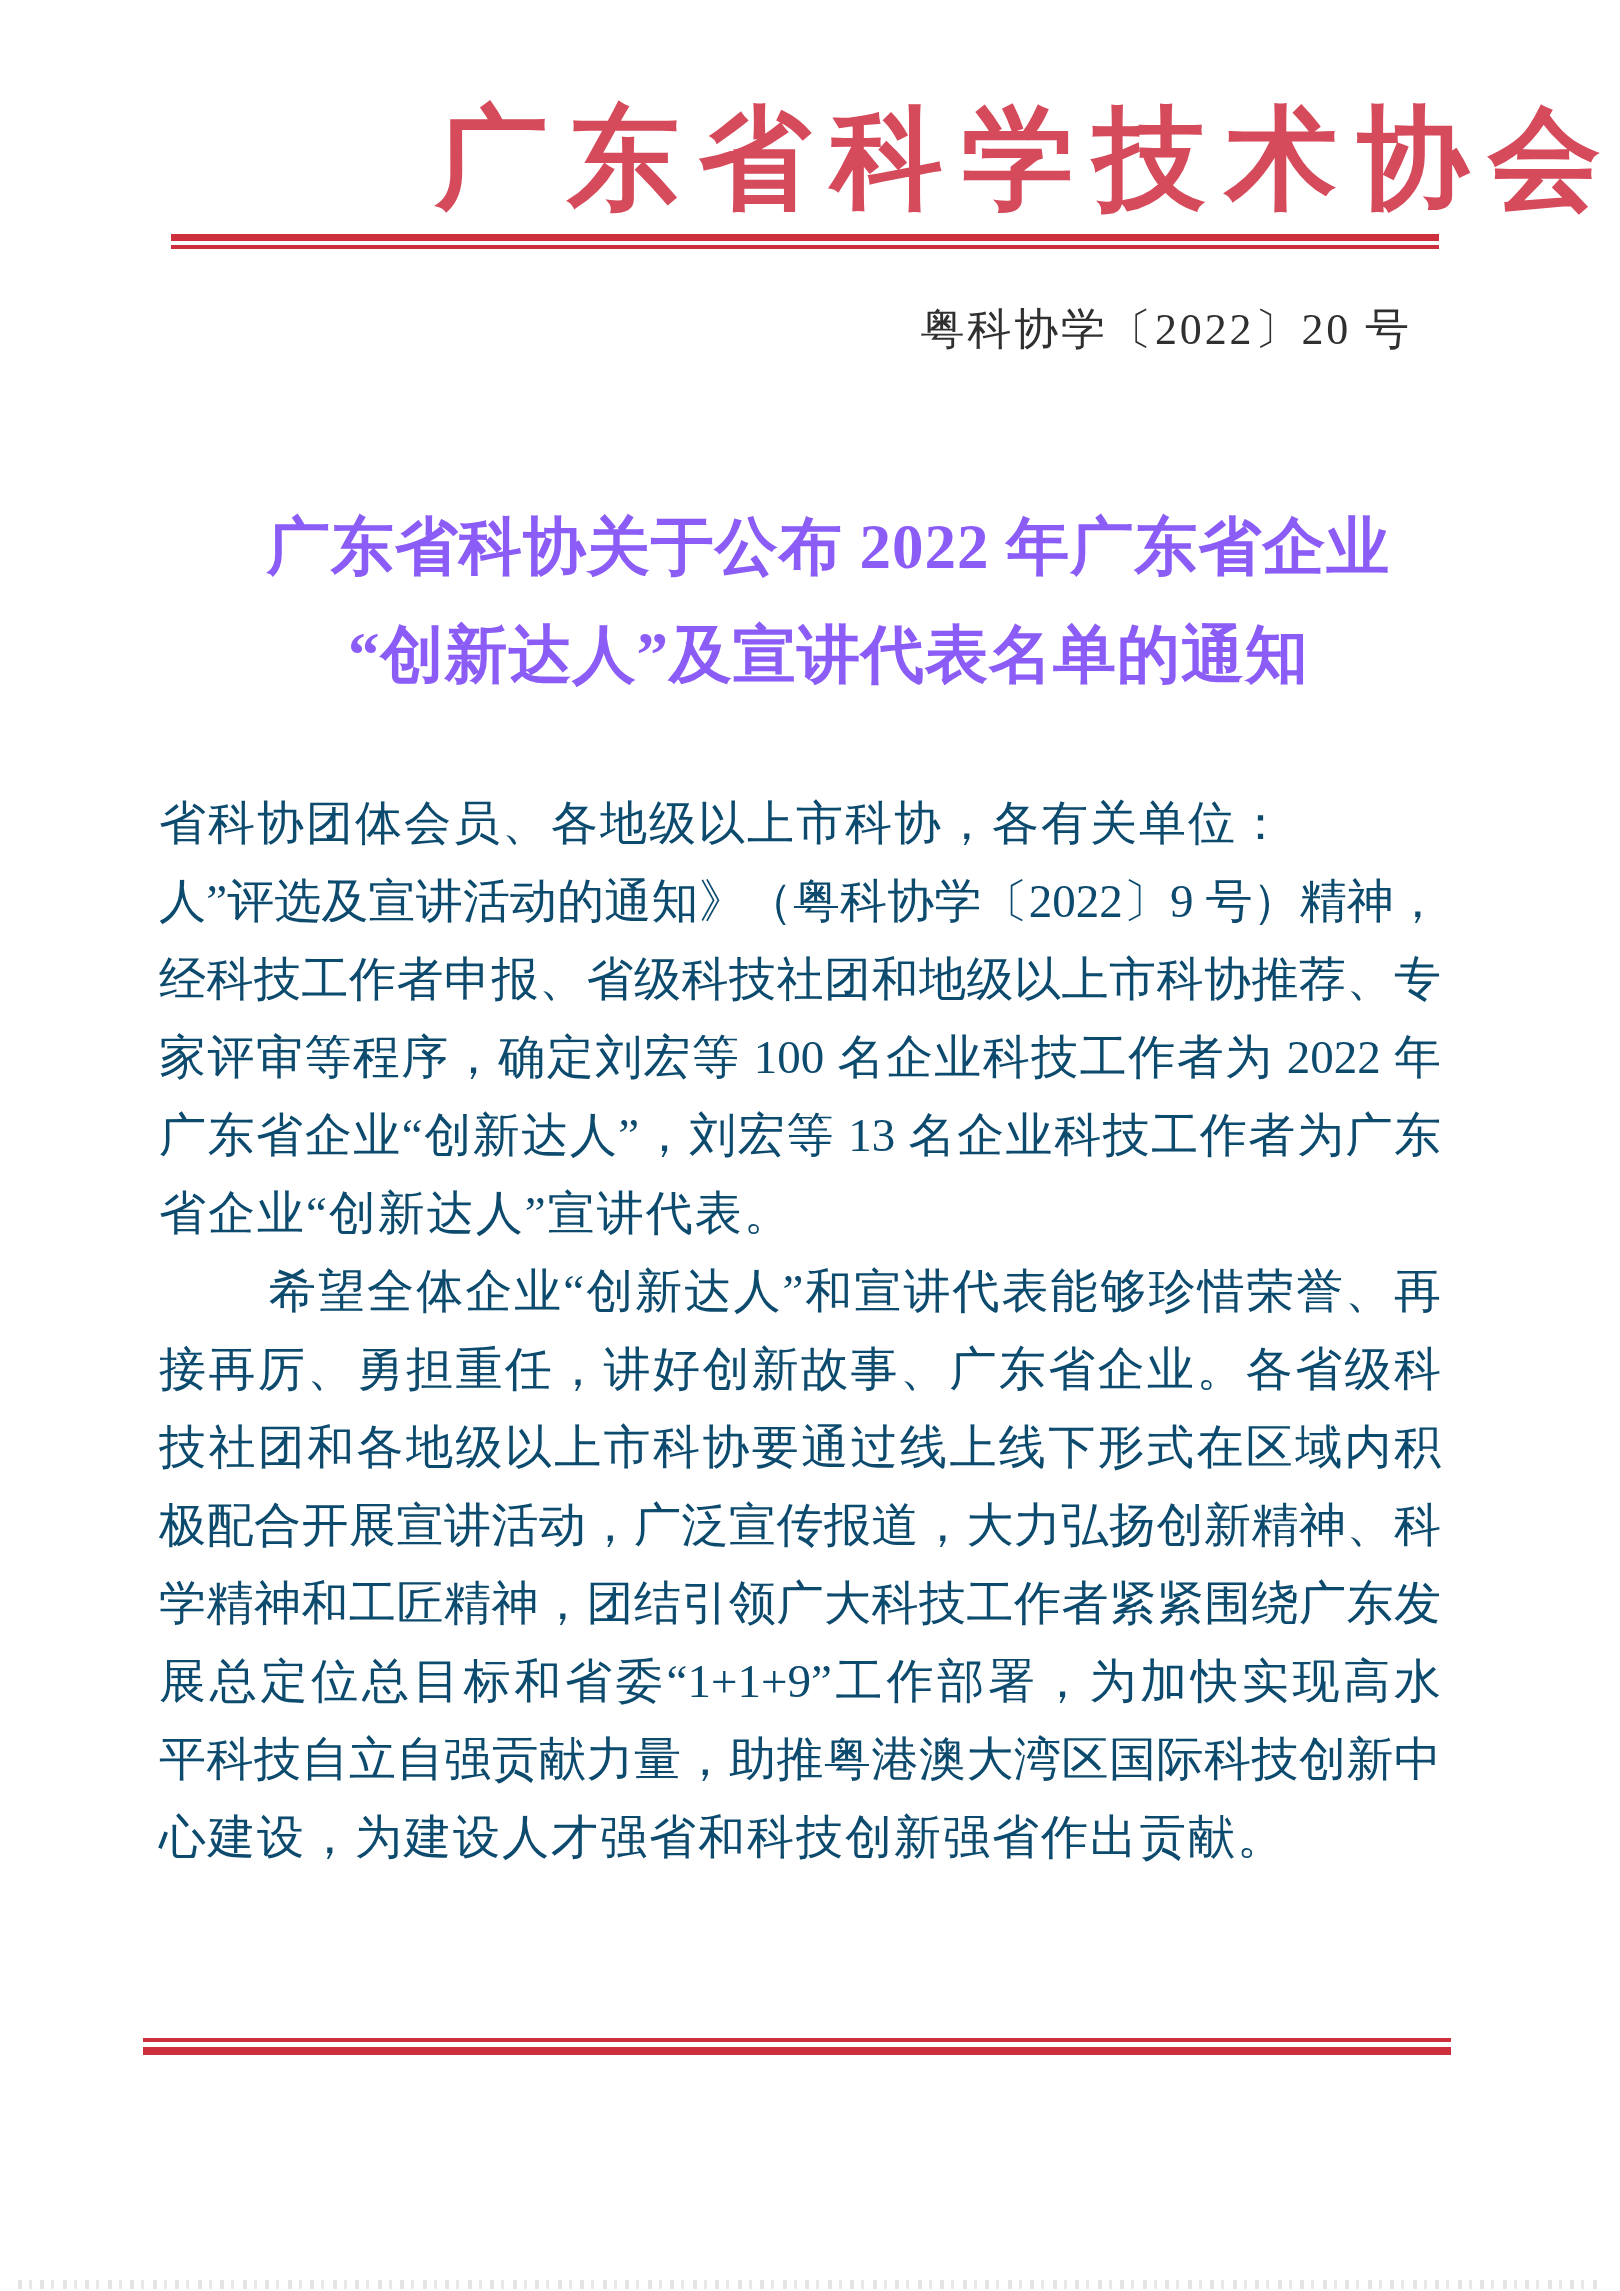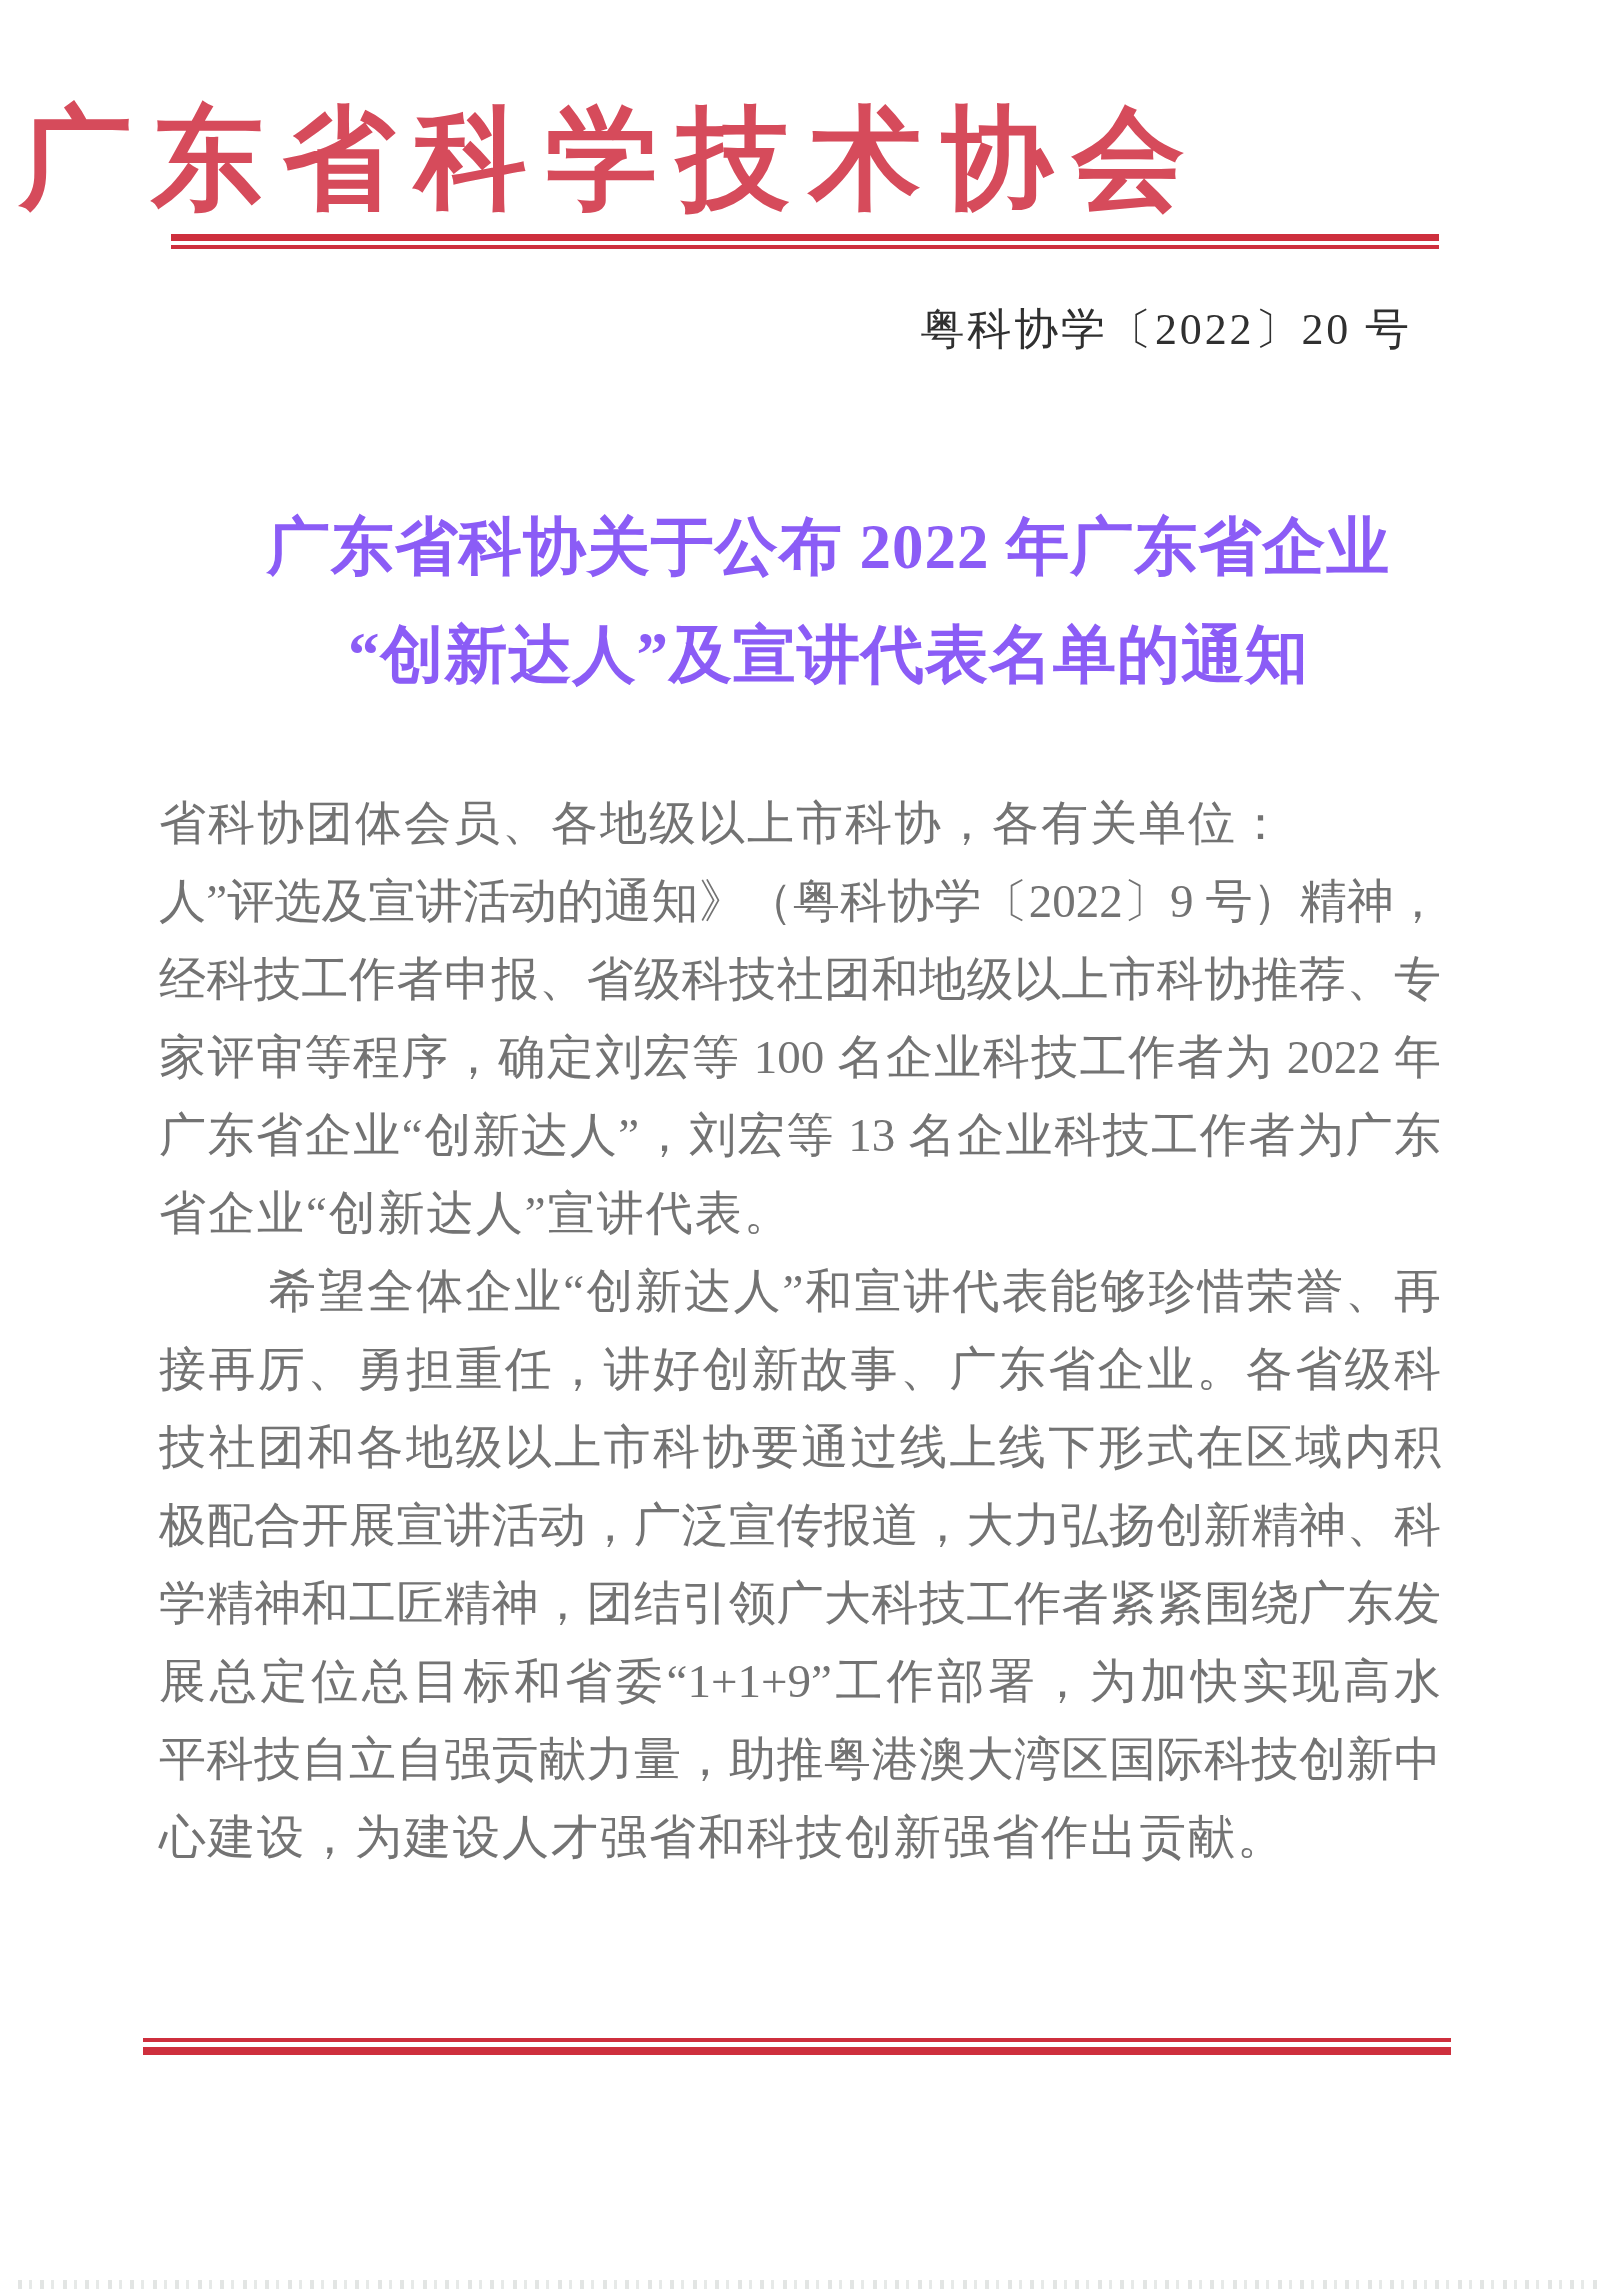--- a/index.html
+++ b/index.html
@@ -15,21 +15,21 @@
     overflow: hidden;
     font-family: "Liberation Serif", "DejaVu Serif", serif;
   }
 
   
   .org-header {
     position: absolute;
     top: 94px;
     left: 0;
     right: 0;
-    text-align: left;
+    text-align: right;
     font-size: 112px;
     line-height: 131px;
     font-weight: bold;
     letter-spacing: 19.6px;
     padding-left: 19.6px; 
     color: #d64b5b;
     white-space: nowrap;
   }
 
   
@@ -71,21 +71,21 @@
   }
   .notice-title .t-line { white-space: nowrap; }
 
   
   .body-text {
     position: absolute;
     top: 784px;
     left: 159px;
     width: 1282px;
     font-size: 47px;
-    color: #737373;
+    color: #0c4a6e;
   }
   .body-text .line {
     height: 78px;
     line-height: 78px;
     text-align: justify;
     text-align-last: justify;
   }
   .body-text .line.indent { text-indent: 110px; }
   .body-text .line.para-end,
   .body-text .line.no-just {

